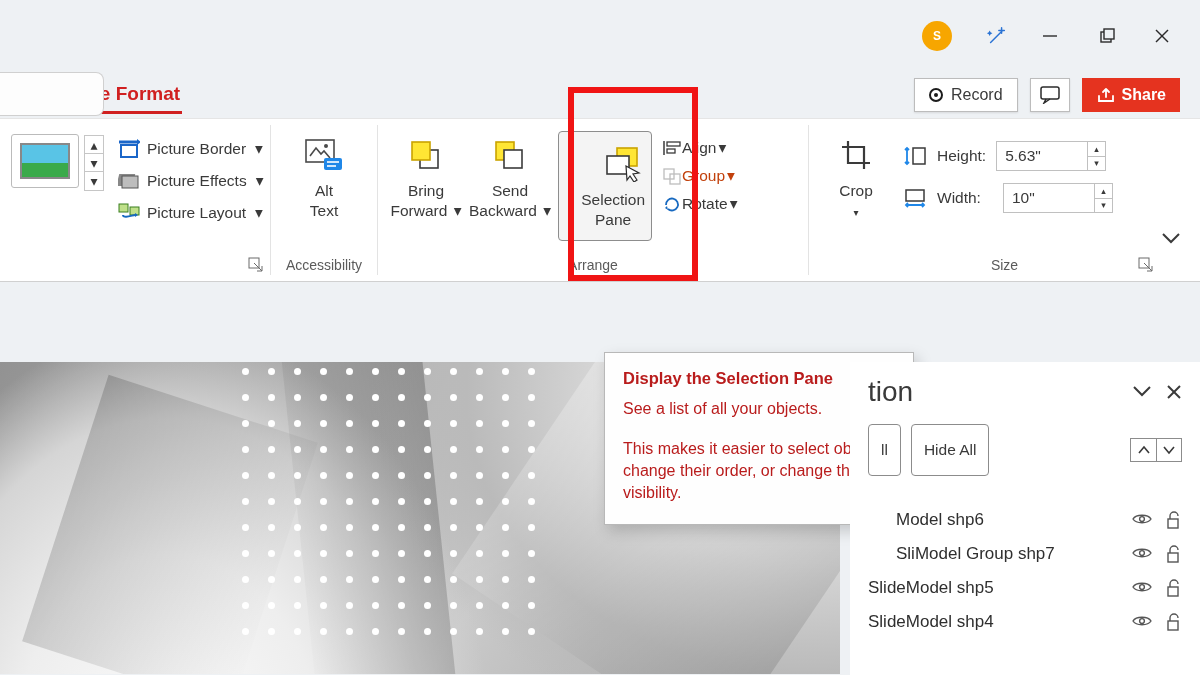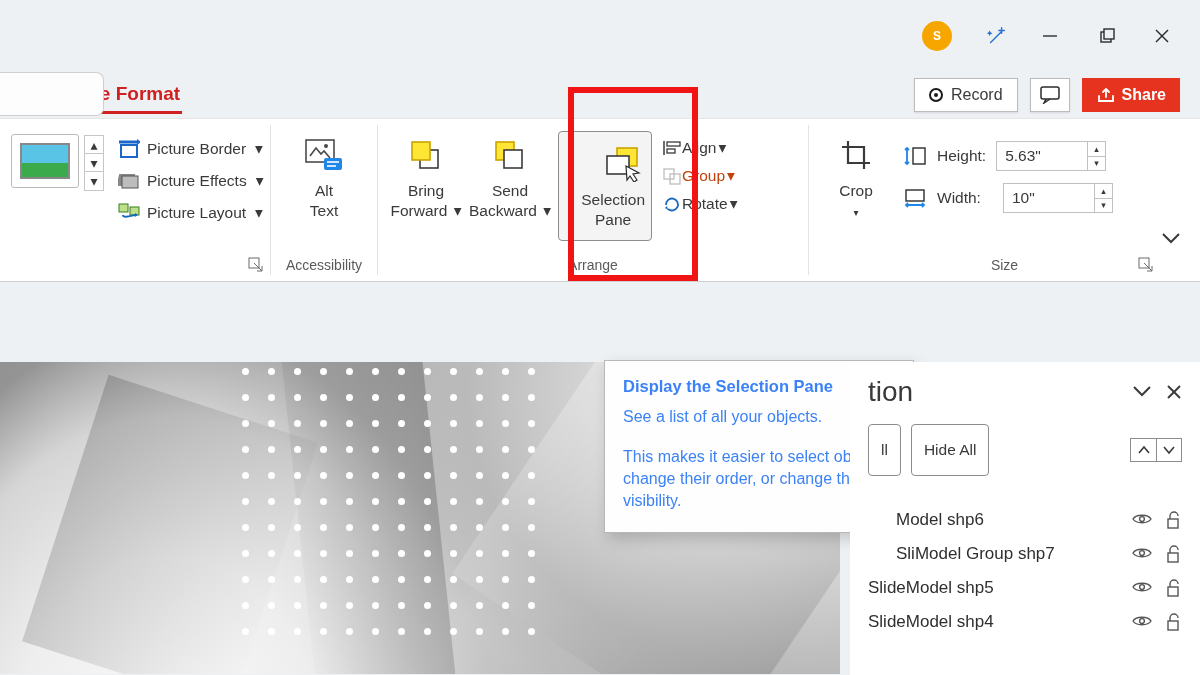--- a/index.html
+++ b/index.html
@@ -67,21 +67,21 @@
   
   .size-stack { display:flex; flex-direction:column; gap:12px; margin:12px 4px 0 12px; }
   .size-row { display:flex; align-items:center; gap:10px; font-size:15.5px; }
   .size-input { display:flex; align-items:center; border:1px solid #c0c0c0; height:30px; width:92px; padding:0 8px; background:#fff; }
   .spin { display:flex; flex-direction:column; height:30px; border:1px solid #c0c0c0; border-left:none; width:18px; }
   .spin div { flex:1; display:flex; align-items:center; justify-content:center; font-size:9px; border-bottom:1px solid #c0c0c0; }
   .spin div:last-child{ border:none; }
   .collapse-chevron { position:absolute; right:18px; bottom:36px; }
 
   
-  .tooltip { position:absolute; left:604px; top:360px; width:310px; background:#fefefe; border:1px solid #b8b8b8; box-shadow:4px 6px 14px rgba(0,0,0,.18); padding:16px 18px 20px 18px; font-size:16px; color:#3b82f6; }
+  .tooltip { position:absolute; left:604px; top:352px; width:310px; background:#fefefe; border:1px solid #b8b8b8; box-shadow:4px 6px 14px rgba(0,0,0,.18); padding:16px 18px 20px 18px; font-size:16px; color:#b91c1c; }
   .tooltip .tt-title { font-weight:700; margin-bottom:10px; font-size:16.5px; }
   .tooltip p { margin:0 0 18px 0; line-height:22px; }
   .tooltip p:last-child{ margin-bottom:0; }
 
   
   .canvas { position:absolute; left:0; top:362px; width:840px; height:312px; background:#9aa0a4; overflow:hidden; }
   .shirt {
     position:absolute; inset:0;
     background:
       radial-gradient(ellipse 560px 760px at 20% 130%, #fefefe 0%, #f0f0f0 28%, #d5d7d9 46%, rgba(0,0,0,0) 58%),

